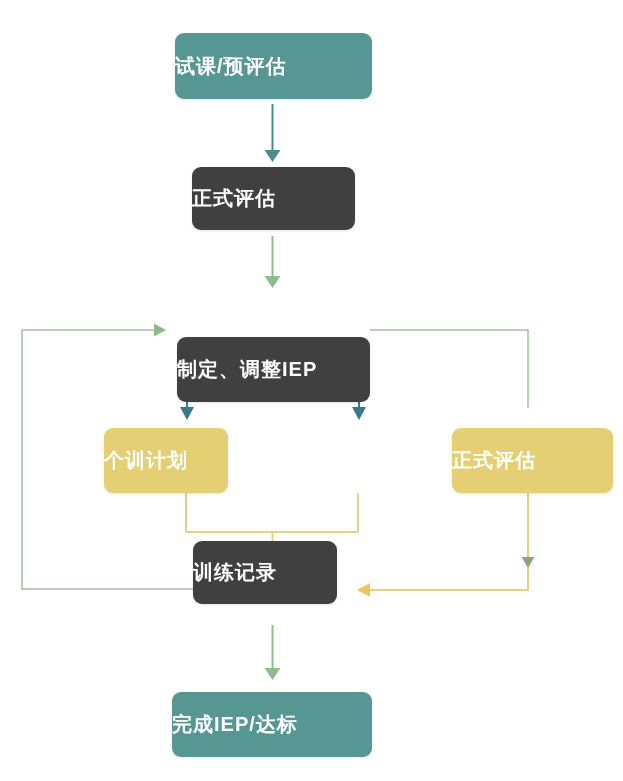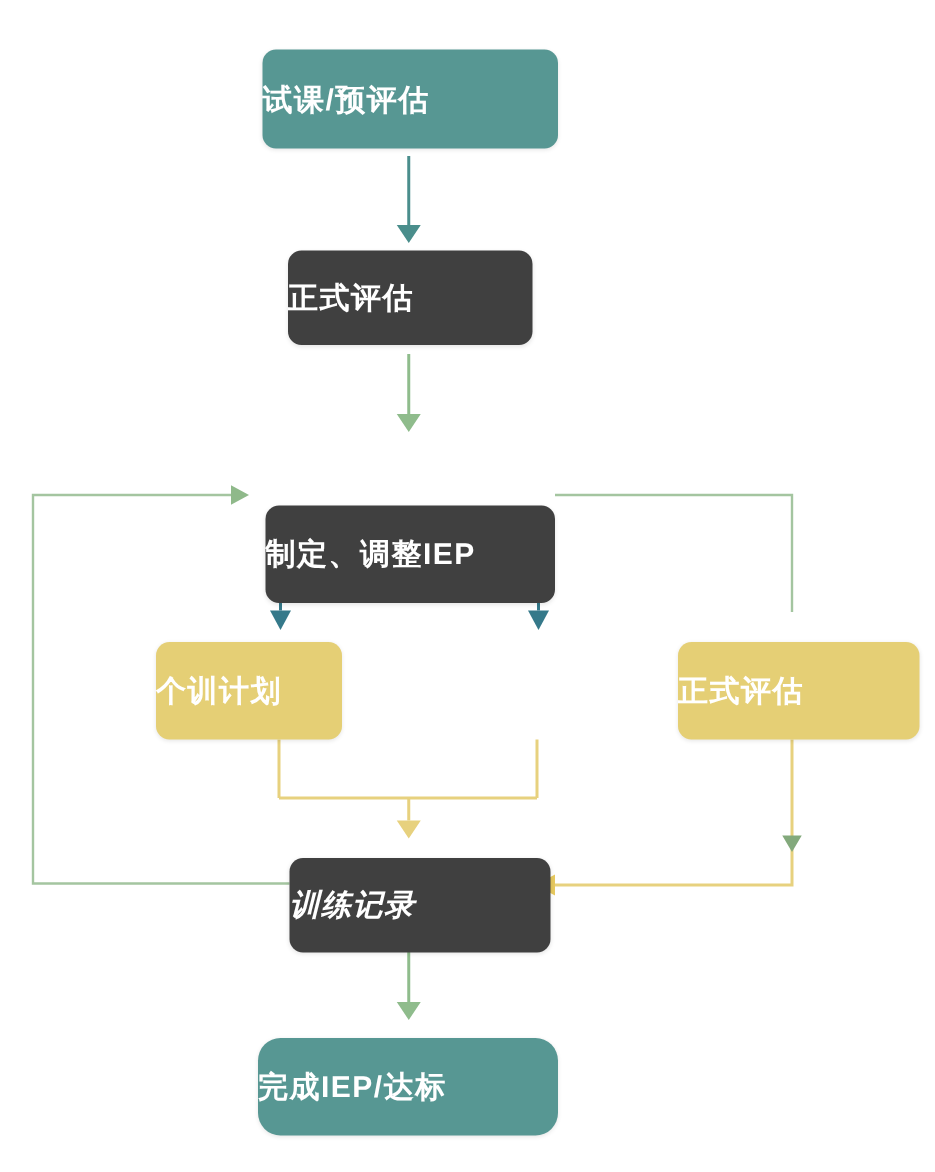--- a/index.html
+++ b/index.html
@@ -39,22 +39,22 @@
   .node--green  { background: #404040; }
   .node--yellow { background: #E5CF75; }
 
   
   #n-trial      { left: 175px; top:  33px; width: 197px; height: 66px; }
   #n-formal     { left: 192px; top: 167px; width: 163px; height: 63px; }
   #n-iep        { left: 177px; top: 297px; width: 193px; height: 65px; margin-top: 40px; }
   #n-individual { left: 104px; top: 428px; width: 124px; height: 65px; }
   #n-group      { left: 280px; top: 428px; width: 157px; height: 65px; }
   #n-family     { left: 452px; top: 428px; width: 161px; height: 65px; }
-  #n-record     { left: 193px; top: 572px; width: 174px; height: 63px; font-style: italic; }
-  #n-complete   { left: 172px; top: 692px; width: 200px; height: 65px; border-radius: 15px; }
+  #n-record     { left: 193px; top: 541px; width: 144px; height: 63px; }
+  #n-complete   { left: 172px; top: 692px; width: 200px; height: 65px; }
 </style>
 </head>
 <body>
 
 <div class="canvas">
 
   <svg class="connector-layer" viewBox="0 0 623 781" xmlns="http://www.w3.org/2000/svg">
 
     <g>
       <line x1="272.5" y1="104" x2="272.5" y2="150" stroke="#4A8E8C" stroke-width="2"></line>

